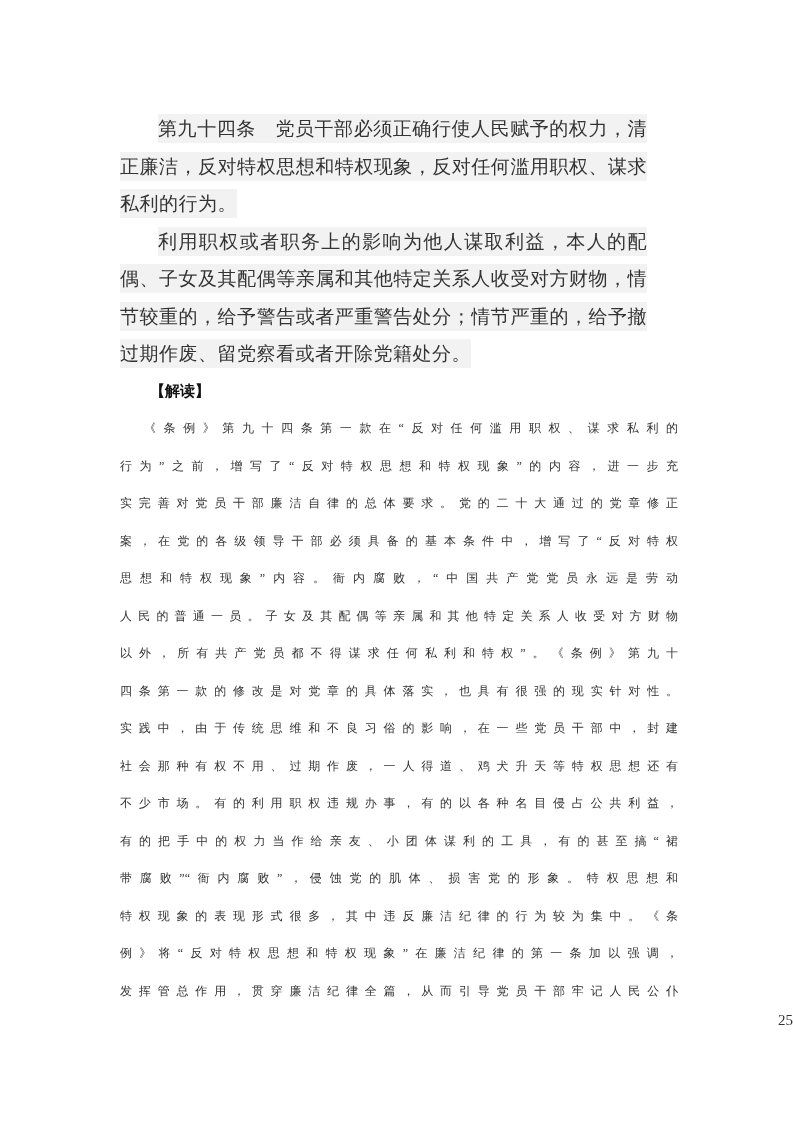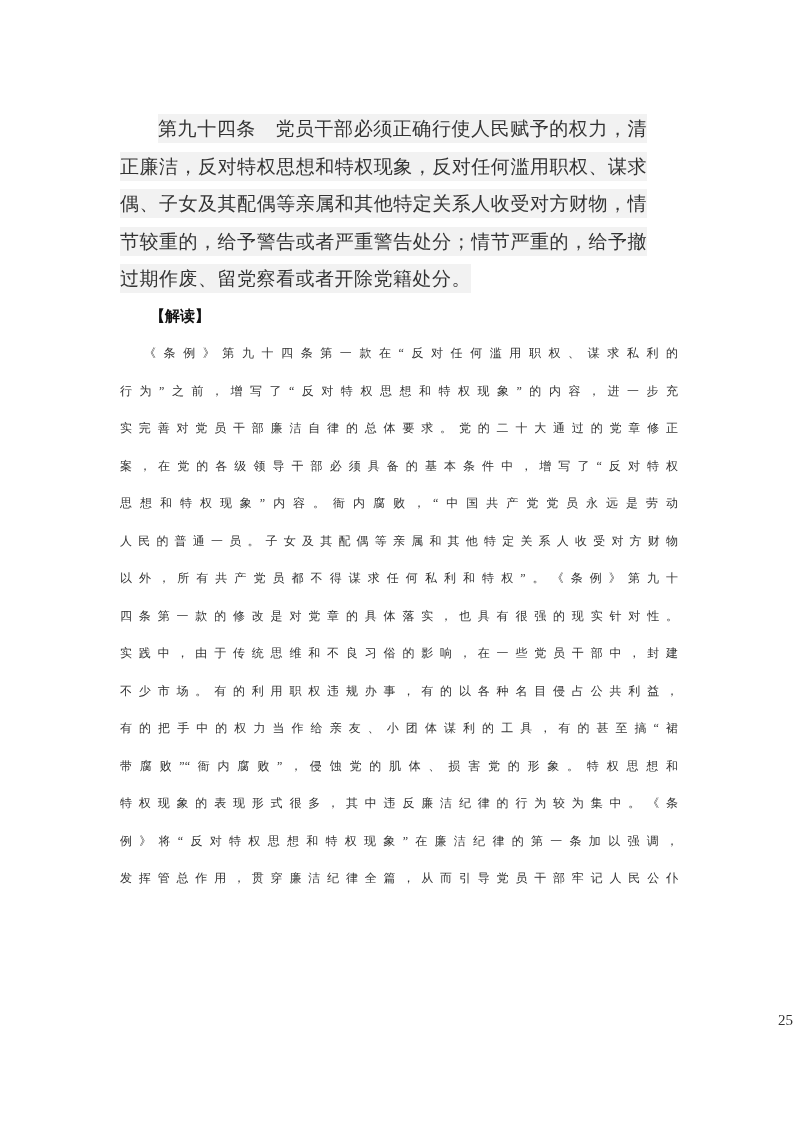--- a/index.html
+++ b/index.html
@@ -54,37 +54,40 @@
   }
 </style>
 </head>
 <body>
 
 <div class="page">
   <div class="content">
     <section class="article-block">
         <div class="tline article-line indent"><span class="hl">第九十四条　党员干部必须正确行使人民赋予的权力，清</span></div>
         <div class="tline article-line"><span class="hl">正廉洁，反对特权思想和特权现象，反对任何滥用职权、谋求</span></div>
+        <div class="tline article-line para-end"><span class="hl">私利的行为。</span></div>
+        <div class="tline article-line indent"><span class="hl">利用职权或者职务上的影响为他人谋取利益，本人的配</span></div>
         <div class="tline article-line"><span class="hl">偶、子女及其配偶等亲属和其他特定关系人收受对方财物，情</span></div>
         <div class="tline article-line"><span class="hl">节较重的，给予警告或者严重警告处分；情节严重的，给予撤</span></div>
         <div class="tline article-line para-end"><span class="hl">过期作废、留党察看或者开除党籍处分。</span></div>
       </section>
     <div class="heading-line">
       <span>【解读】</span>
     </div>
     <section class="commentary-block">
         <div class="tline commentary-line indent">《条例》第九十四条第一款在“反对任何滥用职权、谋求私利的</div>
         <div class="tline commentary-line">行为”之前，增写了“反对特权思想和特权现象”的内容，进一步充</div>
         <div class="tline commentary-line">实完善对党员干部廉洁自律的总体要求。党的二十大通过的党章修正</div>
         <div class="tline commentary-line">案，在党的各级领导干部必须具备的基本条件中，增写了“反对特权</div>
         <div class="tline commentary-line">思想和特权现象”内容。衙内腐败，“中国共产党党员永远是劳动</div>
         <div class="tline commentary-line">人民的普通一员。子女及其配偶等亲属和其他特定关系人收受对方财物</div>
         <div class="tline commentary-line">以外，所有共产党员都不得谋求任何私利和特权”。《条例》第九十</div>
         <div class="tline commentary-line">四条第一款的修改是对党章的具体落实，也具有很强的现实针对性。</div>
         <div class="tline commentary-line">实践中，由于传统思维和不良习俗的影响，在一些党员干部中，封建</div>
+        <div class="tline commentary-line">社会那种有权不用、过期作废，一人得道、鸡犬升天等特权思想还有</div>
         <div class="tline commentary-line">不少市场。有的利用职权违规办事，有的以各种名目侵占公共利益，</div>
         <div class="tline commentary-line">有的把手中的权力当作给亲友、小团体谋利的工具，有的甚至搞“裙</div>
         <div class="tline commentary-line">带腐败”“衙内腐败”，侵蚀党的肌体、损害党的形象。特权思想和</div>
         <div class="tline commentary-line">特权现象的表现形式很多，其中违反廉洁纪律的行为较为集中。《条</div>
         <div class="tline commentary-line">例》将“反对特权思想和特权现象”在廉洁纪律的第一条加以强调，</div>
         <div class="tline commentary-line">发挥管总作用，贯穿廉洁纪律全篇，从而引导党员干部牢记人民公仆</div>
       </section>
   </div>
   <div class="page-number">25</div>
 </div>

